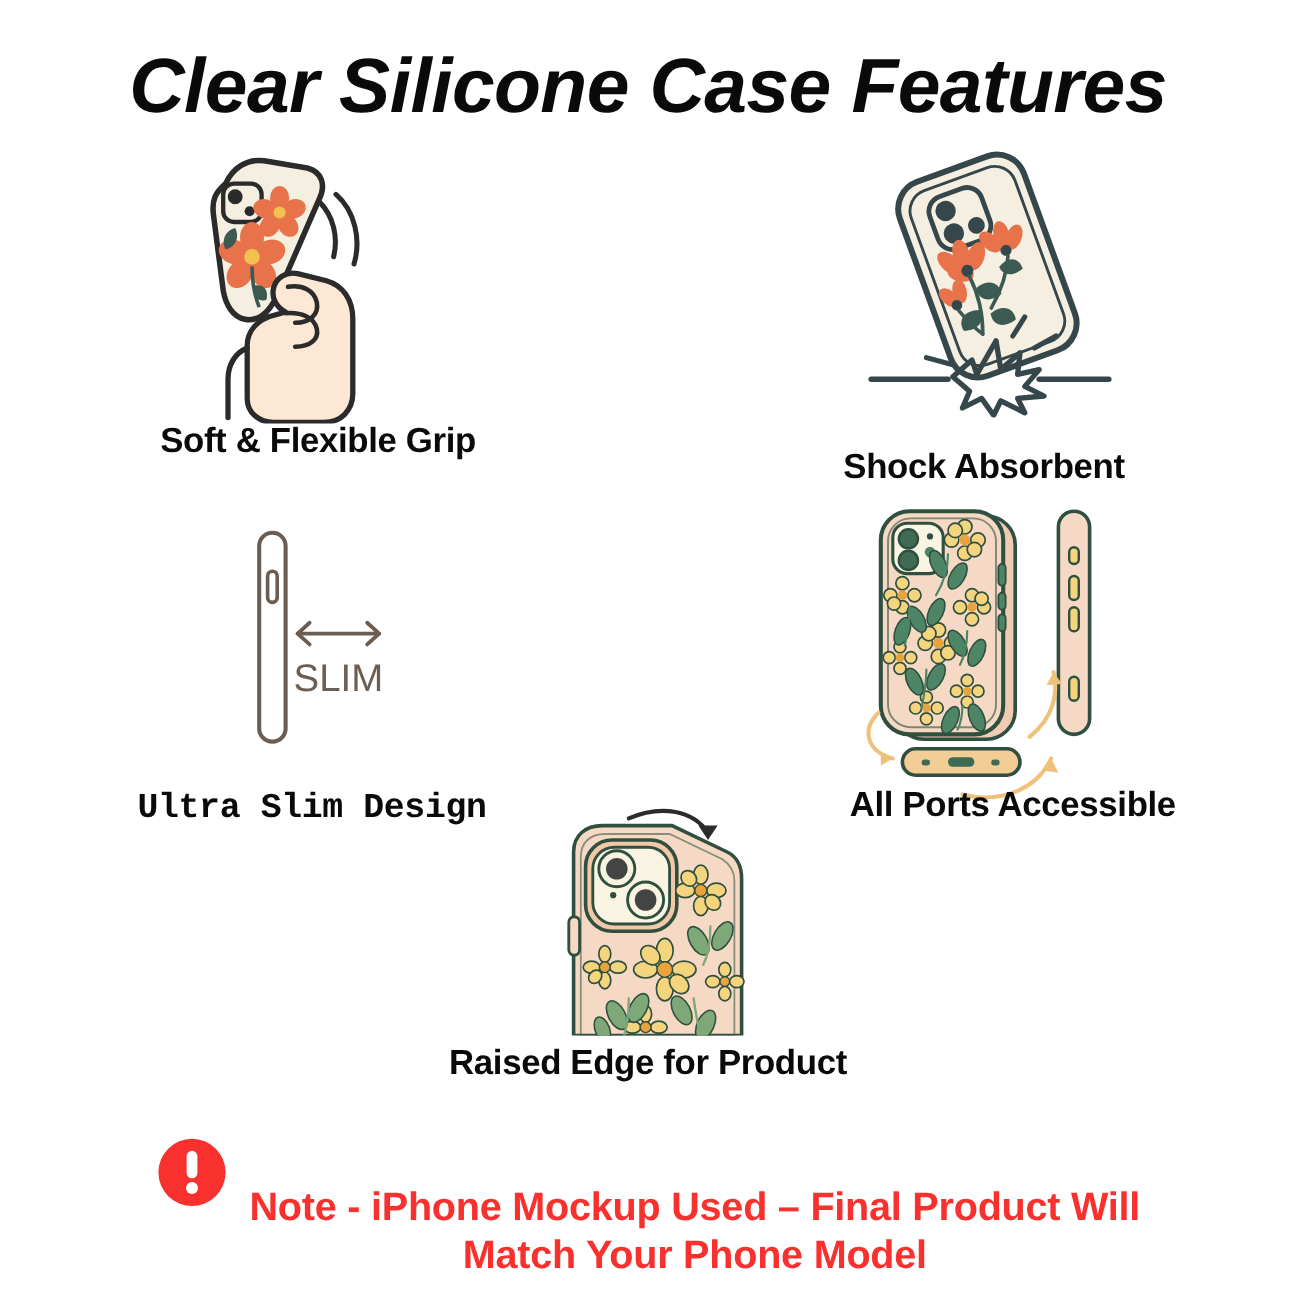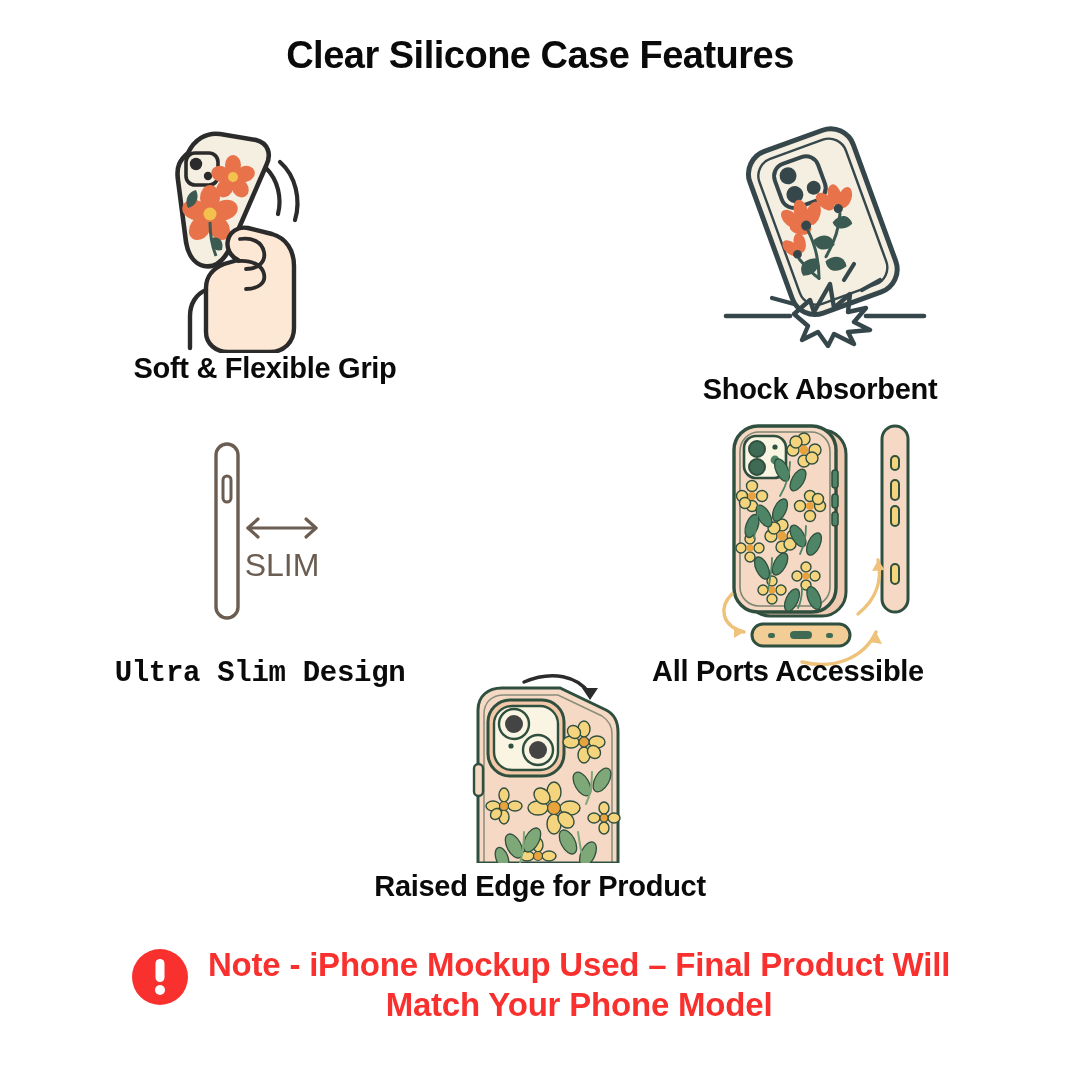--- a/index.html
+++ b/index.html
@@ -8,24 +8,25 @@
     background:#ffffff;
     font-family:"Liberation Sans", sans-serif;
     overflow:hidden;
     position:relative;
   }
   .page{position:relative;width:1080px;height:1080px;}
 
   .title{
     position:absolute;left:0;top:34px;width:1080px;
     text-align:center;
-    font-size:38px;
+    font-size:64px;
     font-weight:bold;
     letter-spacing:-0.5px;
     color:#0a0a0a;
+    font-style:italic;
   }
   .art{position:absolute;}
 
   .cap{
     position:absolute;
     text-align:center;
     font-size:29px;
     font-weight:bold;
     color:#0a0a0a;
     letter-spacing:-0.3px;
@@ -36,21 +37,21 @@
   #art-grip{left:128px;top:118px;width:240px;height:235px;}
   #cap-grip{left:15px;top:352px;width:500px;}
 
   #art-shock{left:698px;top:108px;width:250px;height:240px;}
   #cap-shock{left:590px;top:345px;width:460px;margin-top:28px;}
 
   #art-slim{left:186px;top:428px;width:190px;height:205px;}
   #cap-slim{left:30px;top:657px;width:460px;font-family:Liberation Mono, monospace;}
 
   #art-ports{left:706px;top:418px;width:236px;height:250px;}
-  #cap-ports{left:558px;top:655px;width:460px;}
+  #cap-ports{left:614px;top:655px;width:460px;}
 
   #art-camera{left:456px;top:668px;width:190px;height:195px;}
   #cap-camera{left:280px;top:870px;width:520px;}
 
   
   .note-wrap{
     position:absolute;left:0;top:945px;width:1080px;
     display:flex;align-items:flex-start;justify-content:center;
     gap:18px;
     padding:0 60px;
@@ -60,20 +61,21 @@
     flex:0 0 auto;width:60px;height:60px;margin-top:2px;
   }
   .note-text{
     font-size:33px;
     font-weight:bold;
     line-height:1.22;
     color:#F8312F;
     text-align:center;
     letter-spacing:-0.2px;
     max-width:880px;
+    margin-top:41px;
   }
   .note-text .l2{display:block;}
 </style>
 </head>
 <body>
 
 <div class="page">
 
   <div class="title">Clear Silicone Case Features</div>
 

